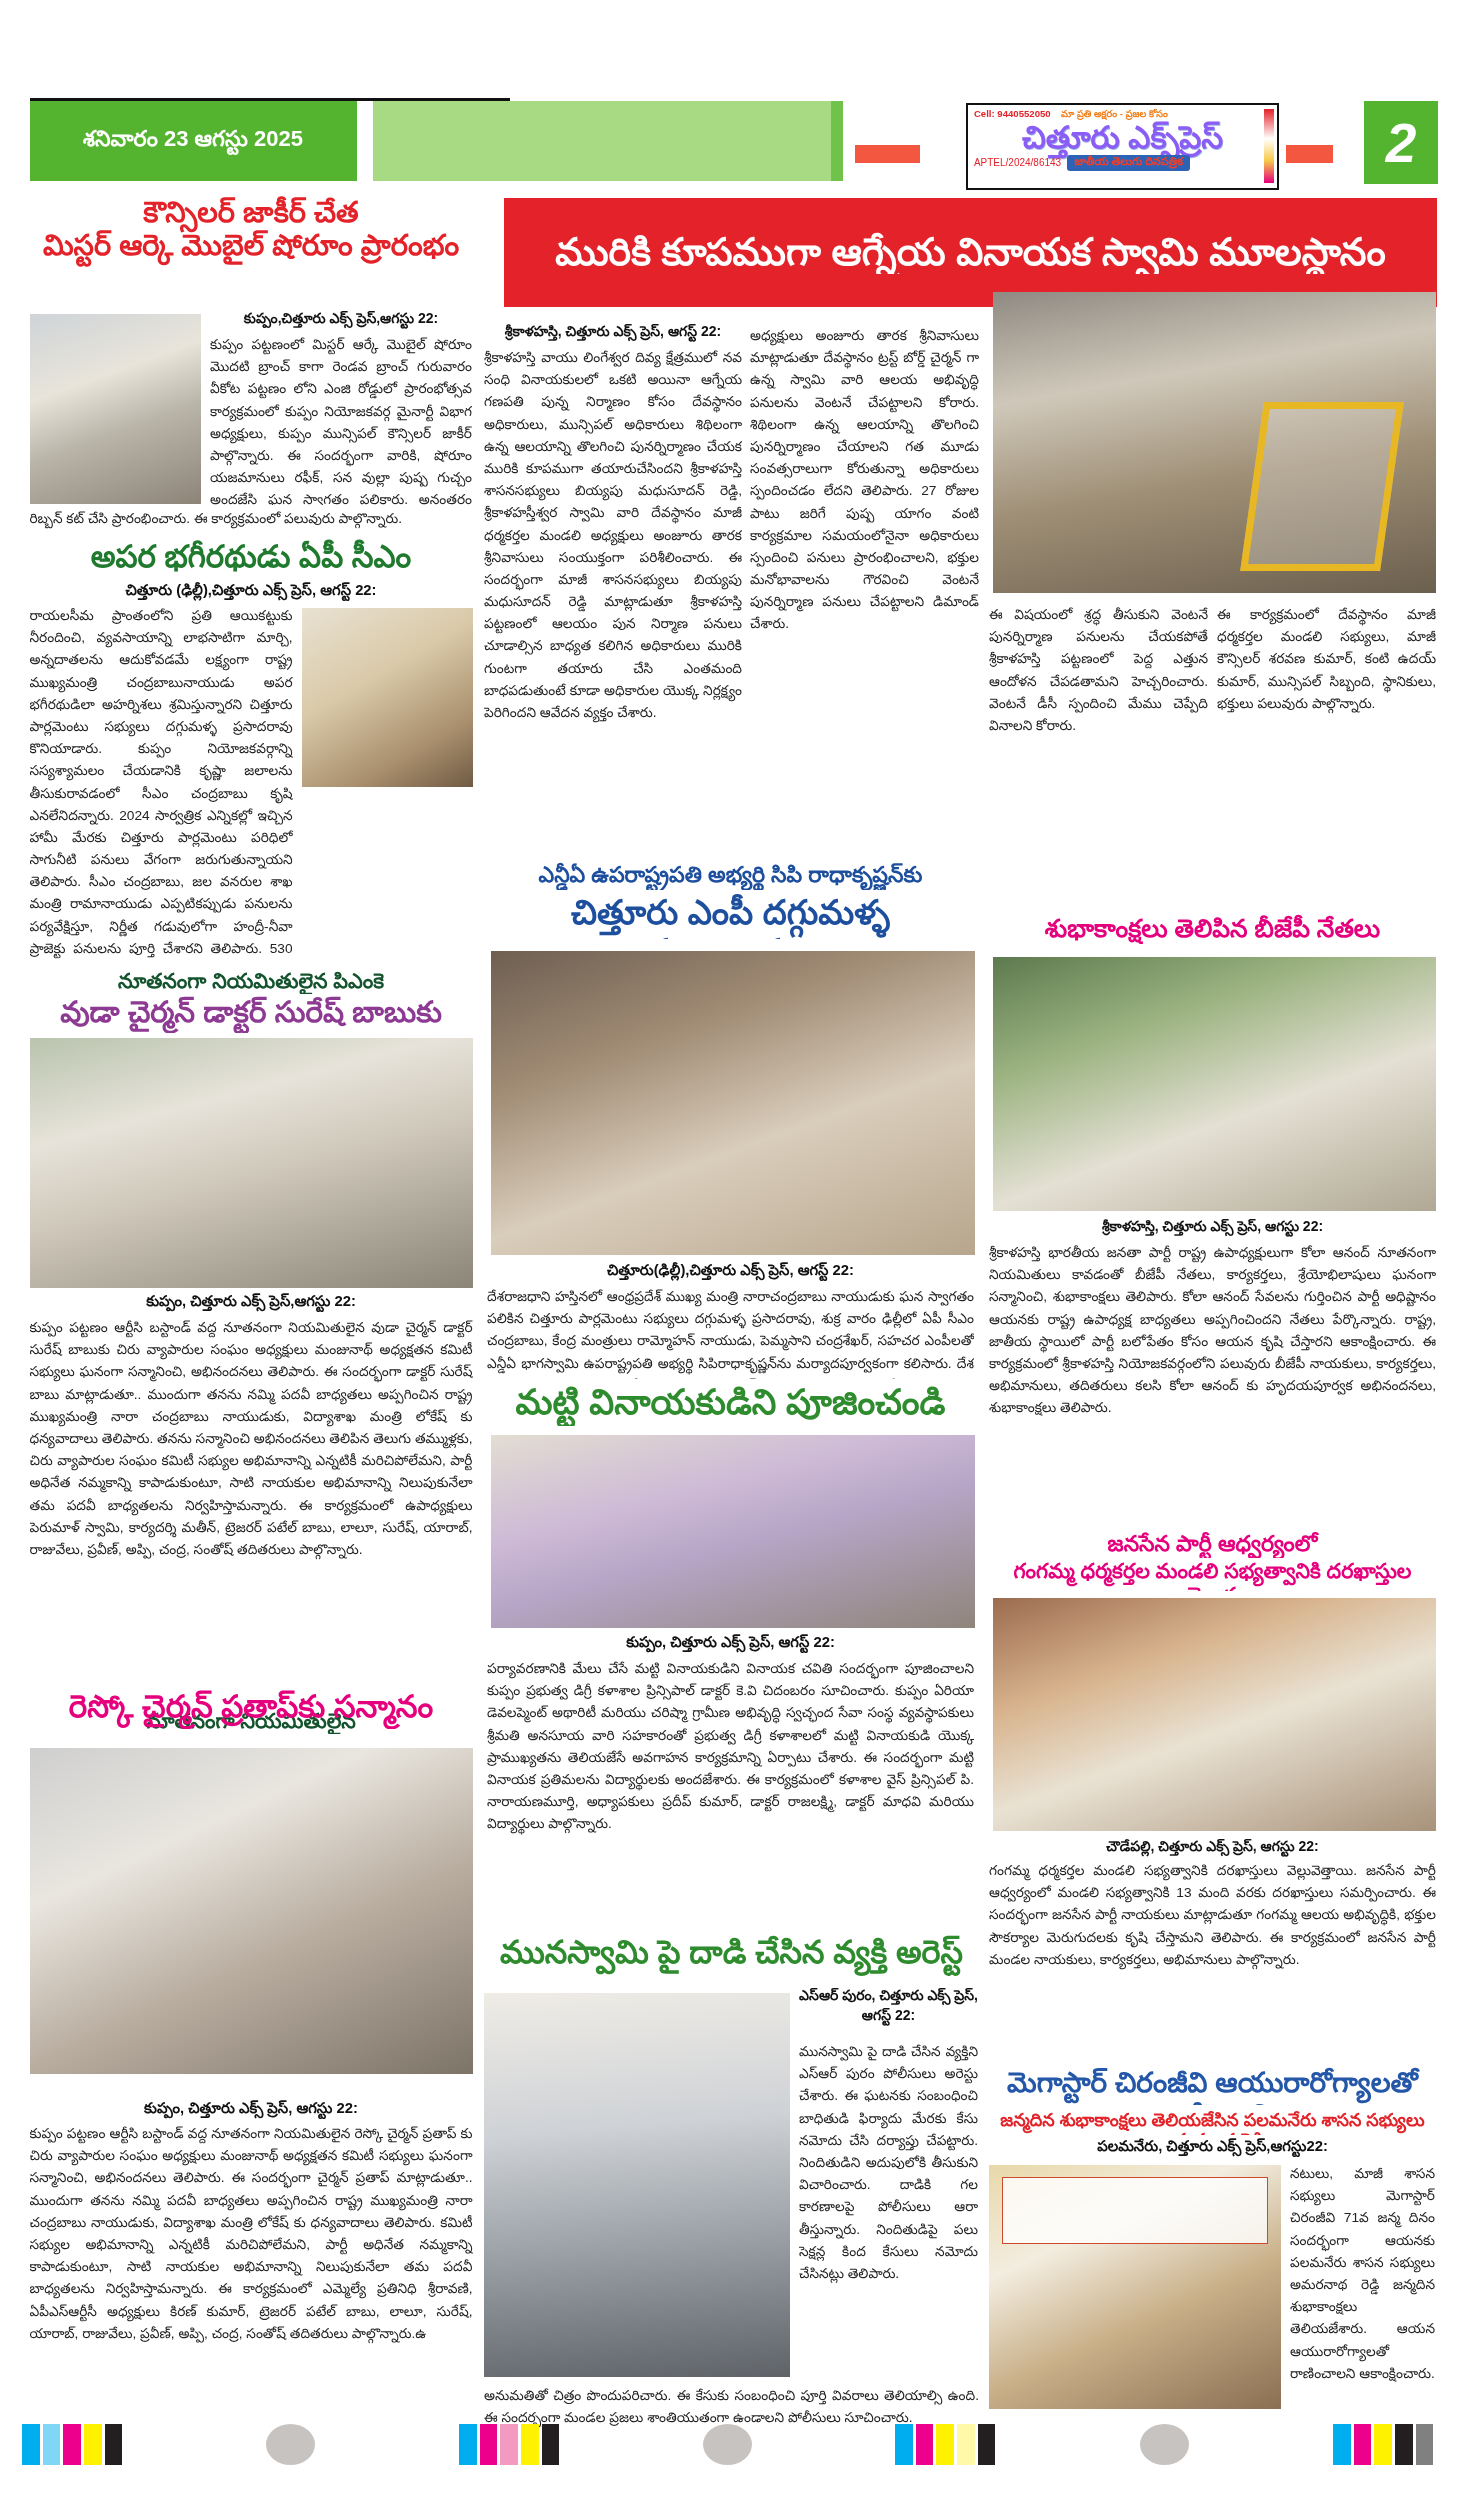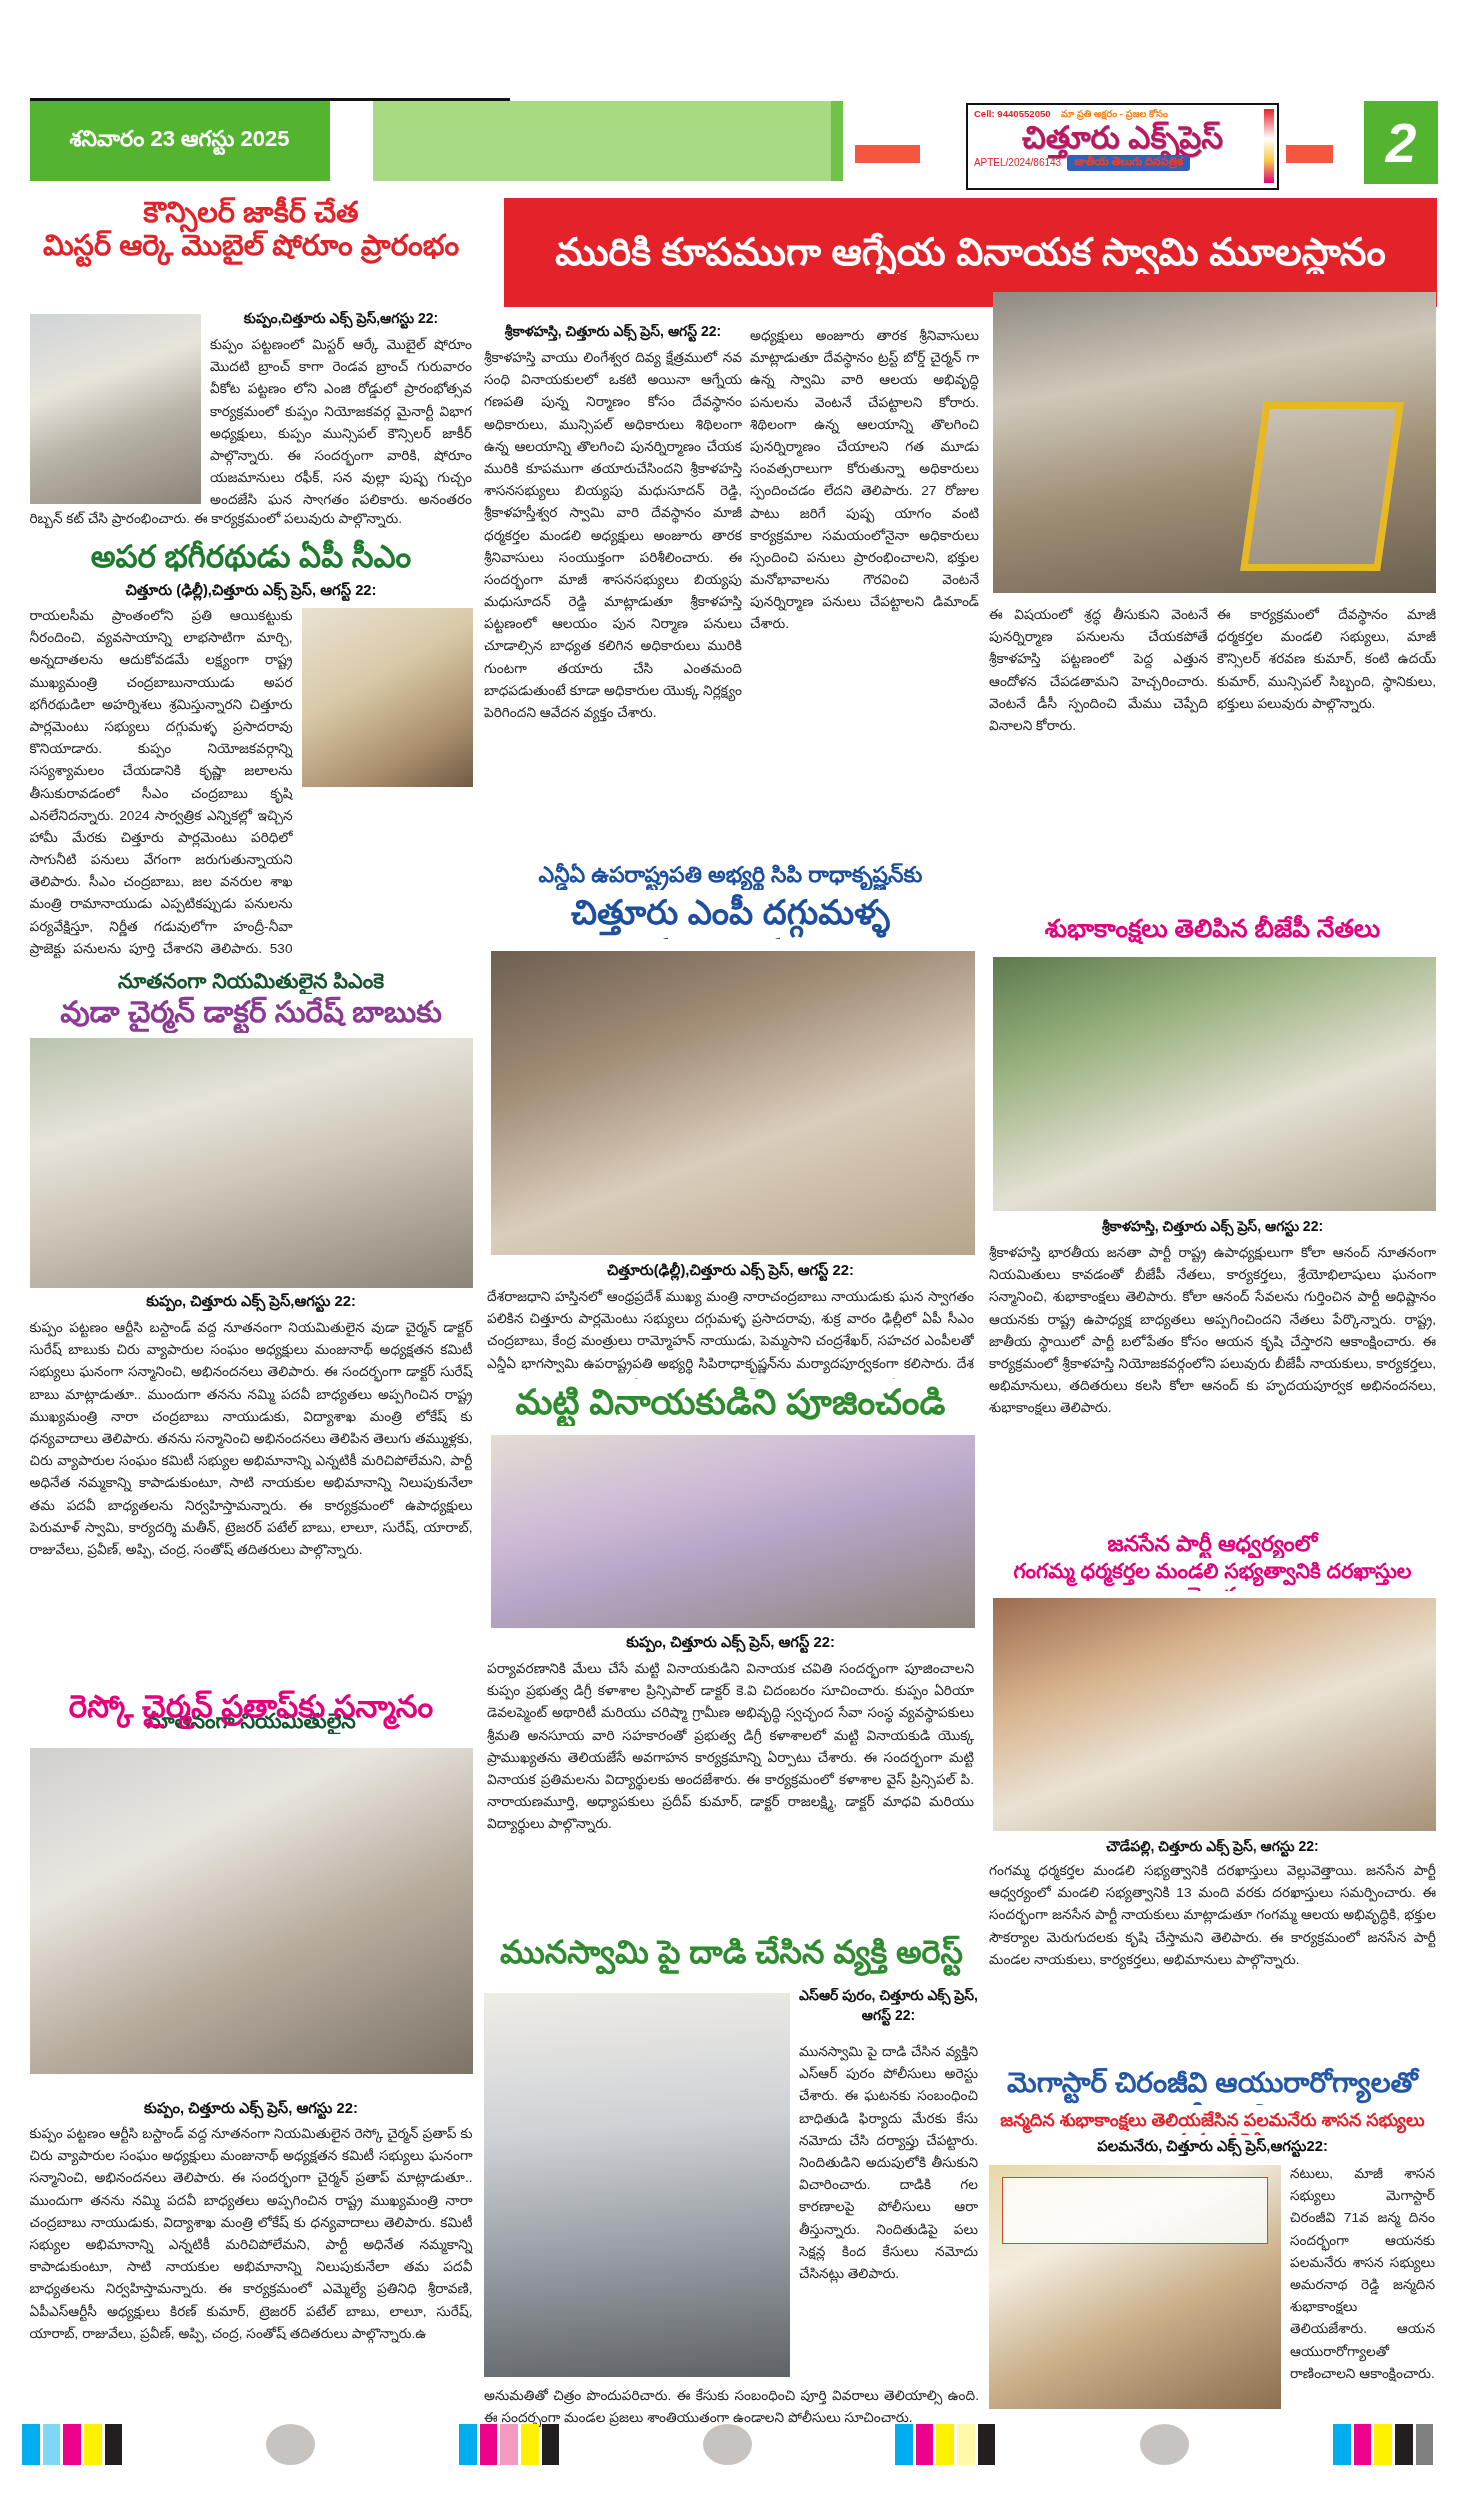--- a/index.html
+++ b/index.html
@@ -25,34 +25,34 @@
   .masthead{background:#ffffff;border:2.2px solid #111;box-sizing:border-box;overflow:hidden;}
   .flagstrip{position:absolute;right:3px;top:4.4px;width:10.3px;height:74px;
              background:linear-gradient(180deg,#e32329 0%,#ffffff 40%,#f7c948 70%,#e5007d 100%);}
 </style>
 </head>
 <body>
 
 <div id="page">
 
   <div class="abs" style="left:29.5px;top:98px;width:480px;height:3px;background:#111;"></div>
-  <div class="abs greenbar" style="left:29.5px;top:101px;width:300px;height:80px;display:flex;align-items:center;justify-content:center;">
+  <div class="abs greenbar" style="left:29.5px;top:101px;width:327px;height:80px;display:flex;align-items:center;justify-content:center;">
     <span style="color:#fff;font-weight:bold;font-size:22px;">శనివారం 23 ఆగస్టు 2025</span>
   </div>
   <div class="abs" style="left:373px;top:101px;width:458px;height:80px;background:#a7da82;"></div>
   <div class="abs" style="left:831px;top:101px;width:11.8px;height:80px;background:#6fc24a;"></div>
 
   <div class="abs" style="left:855px;top:145px;width:65px;height:17.7px;background:#f4573f;"></div>
 
   <div class="abs masthead" style="left:966px;top:103px;width:313px;height:87px;">
     <div style="display:flex;justify-content:flex-start;gap:10.3px;padding:3px 5.9px 0 5.9px;">
       <span style="color:#e32329;font-weight:bold;font-size:9.6px;">Cell: 9440552050</span>
       <span style="color:#f07f1a;font-weight:bold;font-size:9.6px;">మా ప్రతి అక్షరం - ప్రజల కోసం</span>
     </div>
-    <div style="color:#be185d;font-weight:bold;font-size:31px;text-align:center;line-height:1.05;
+    <div style="color:#8b5cf6;font-weight:bold;font-size:31px;text-align:center;line-height:1.05;
                 text-shadow:0.7px 0.7px 0 #9db9e0;">చిత్తూరు ఎక్స్‌ప్రెస్</div>
     <div style="display:flex;align-items:center;gap:5.9px;padding:0 5.9px;">
       <span style="color:#e32329;font-weight:normal;font-size:10px;">APTEL/2024/86143</span>
       <span style="background:#2e62b5;color:#ff3b1f;font-weight:bold;font-size:11px;padding:0.7px 7.4px;border-radius:3px;">జాతీయ తెలుగు దినపత్రిక</span>
     </div>
     <div class="flagstrip"></div>
   </div>
 
   <div class="abs" style="left:1286px;top:145px;width:47px;height:17.7px;background:#f4573f;"></div>
 

